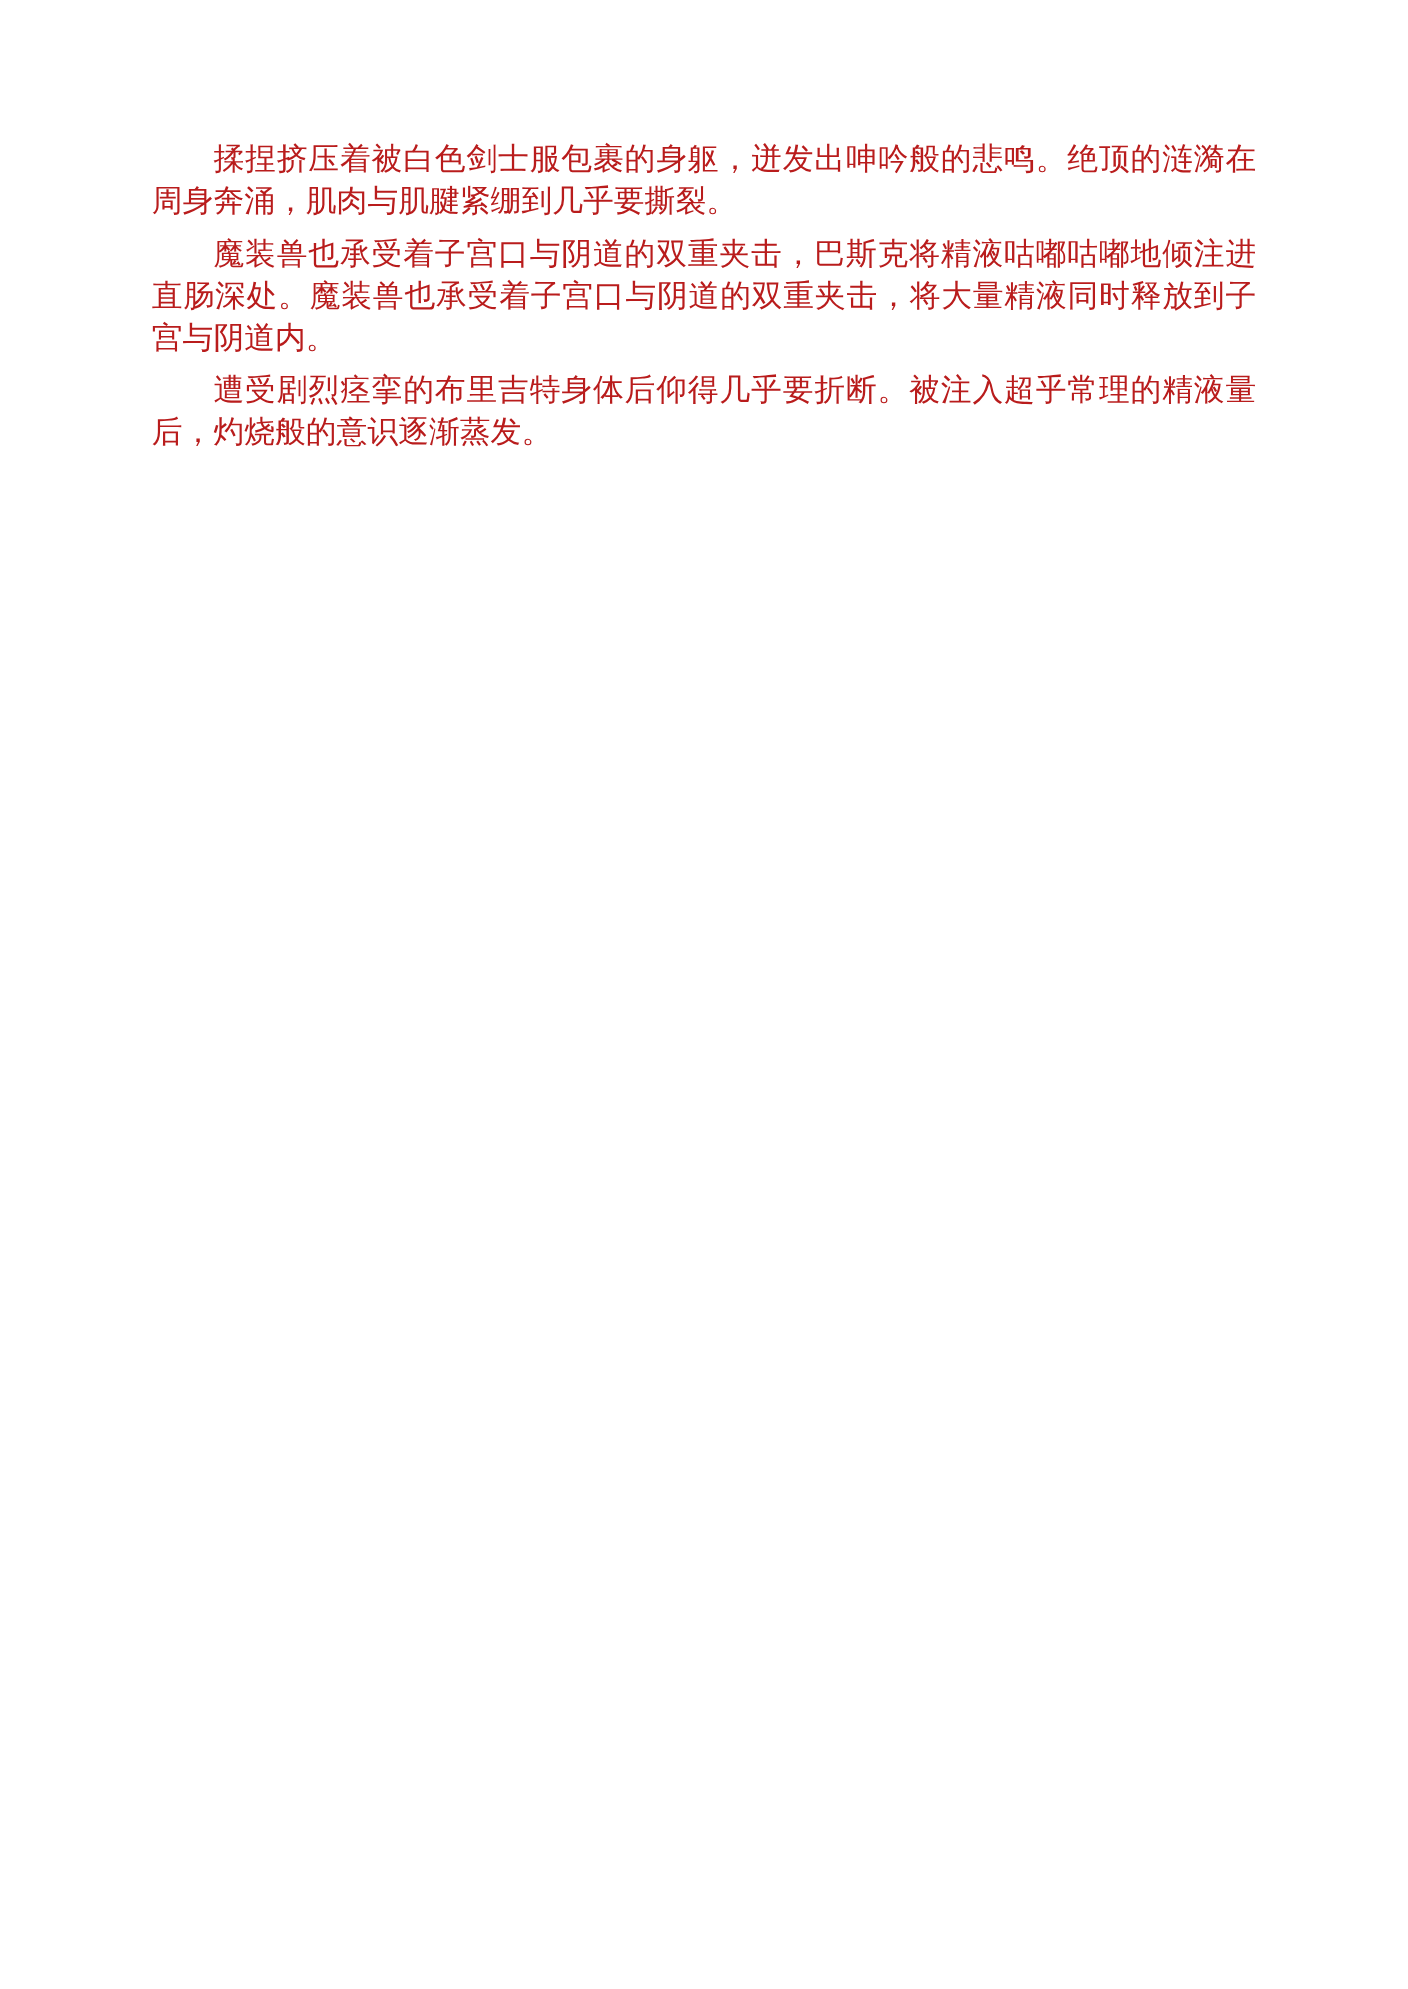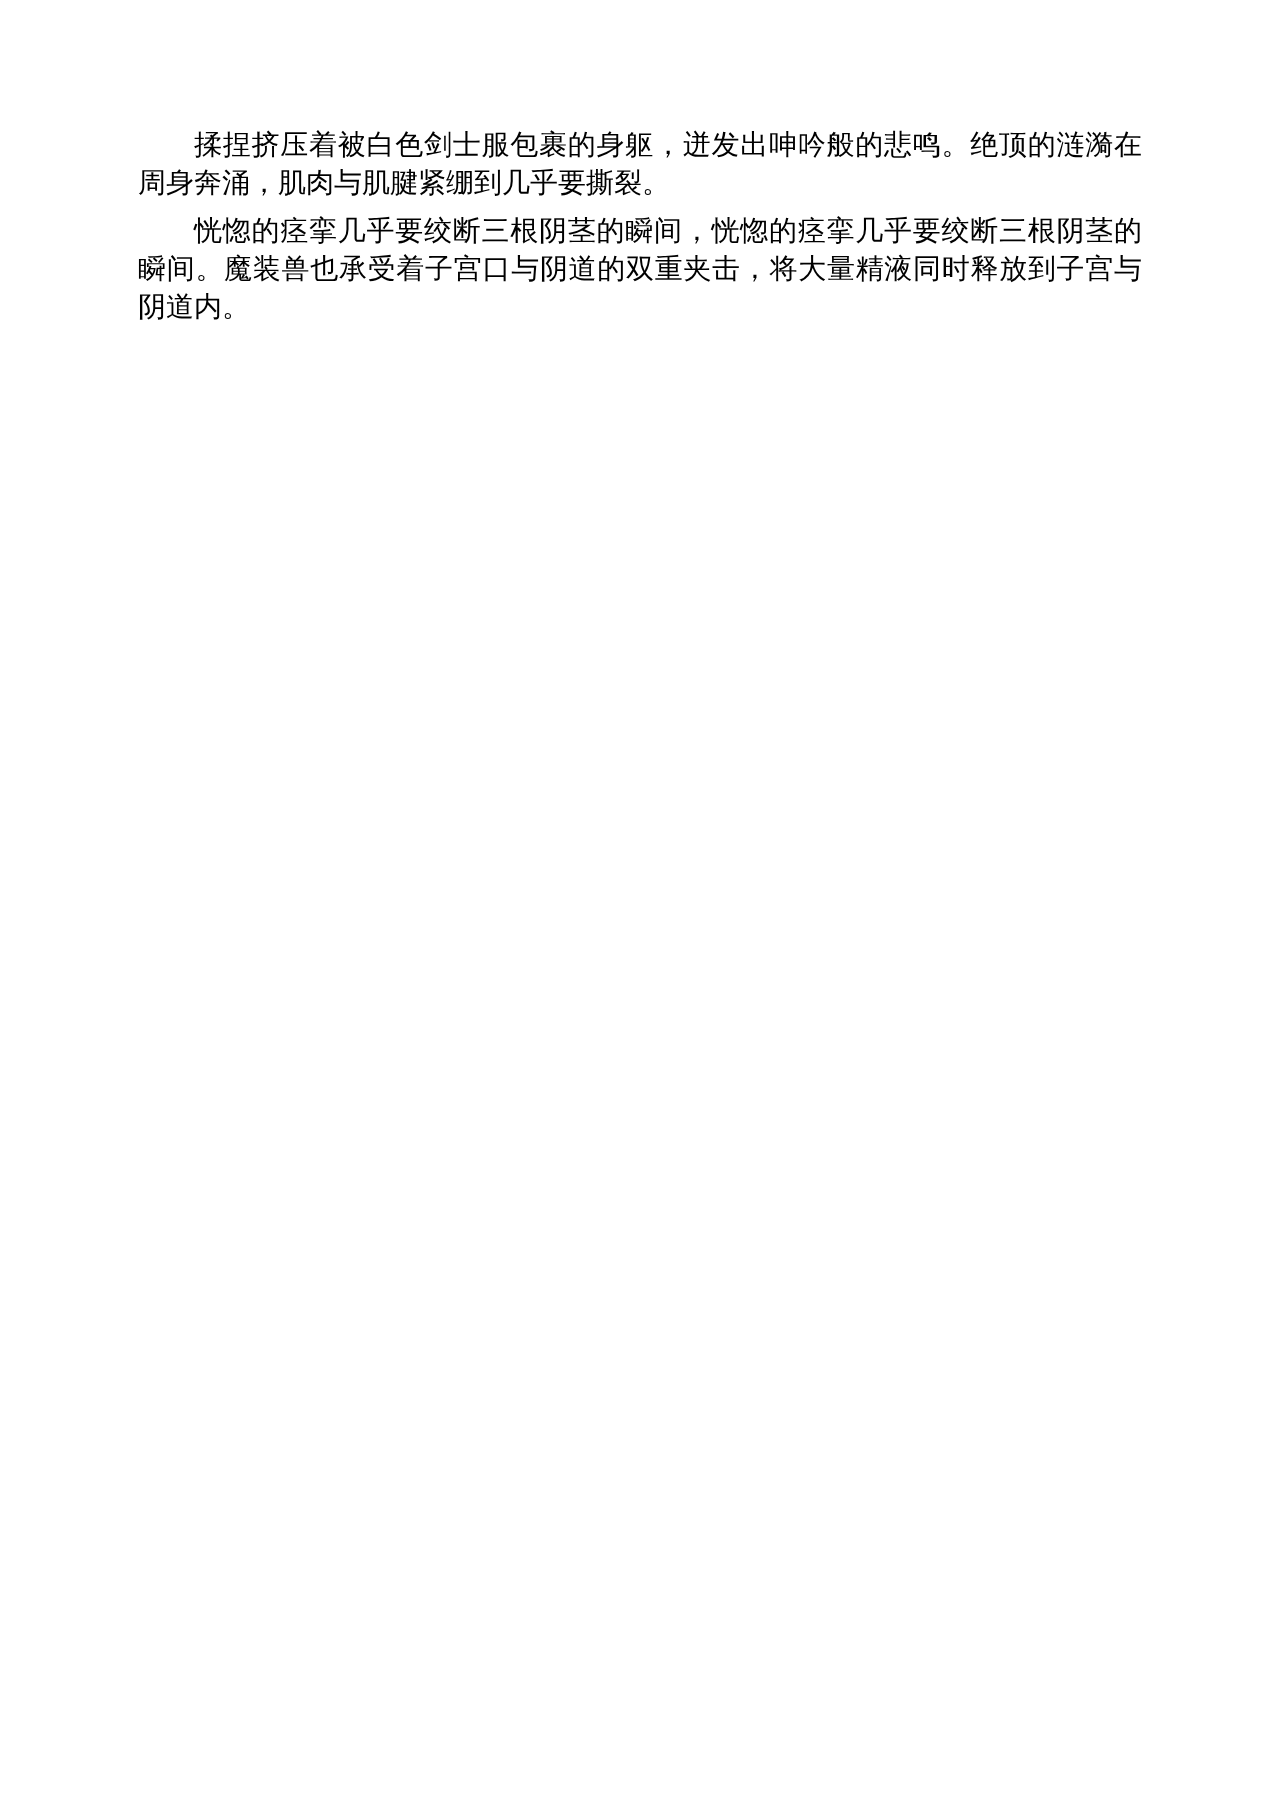--- a/index.html
+++ b/index.html
@@ -12,34 +12,35 @@
     width: 1280px;
     height: 1808px;
     margin: 0 auto;
     background: #ffffff;
     overflow: hidden;
     font-family: "Liberation Sans", sans-serif;
   }
   .content {
     box-sizing: border-box;
     padding: 126px 138px 0 138px;
-    color: #000000;
+    color: #b91c1c;
     font-size: 28px;
     line-height: 38px;
     text-align: justify;
     letter-spacing: 0;
   }
   .content p {
     margin: 0 0 10px 0;
     text-indent: 2em;
     word-break: break-all;
     overflow-wrap: break-word;
   }
 </style>
 </head>
 <body>
 
 <div class="page">
   <div class="content">
     <p>揉捏挤压着被白色剑士服包裹的身躯，迸发出呻吟般的悲鸣。绝顶的涟漪在周身奔涌，肌肉与肌腱紧绷到几乎要撕裂。</p>
-    <p>恍惚的痉挛几乎要绞断三根阴茎的瞬间，恍惚的痉挛几乎要绞断三根阴茎的瞬间。魔装兽也承受着子宫口与阴道的双重夹击，将大量精液同时释放到子宫与阴道内。</p>
+    <p>魔装兽也承受着子宫口与阴道的双重夹击，巴斯克将精液咕嘟咕嘟地倾注进直肠深处。魔装兽也承受着子宫口与阴道的双重夹击，将大量精液同时释放到子宫与阴道内。</p>
+    <p>遭受剧烈痉挛的布里吉特身体后仰得几乎要折断。被注入超乎常理的精液量后，灼烧般的意识逐渐蒸发。</p>
   </div>
 </div>
 
 </body></html>

